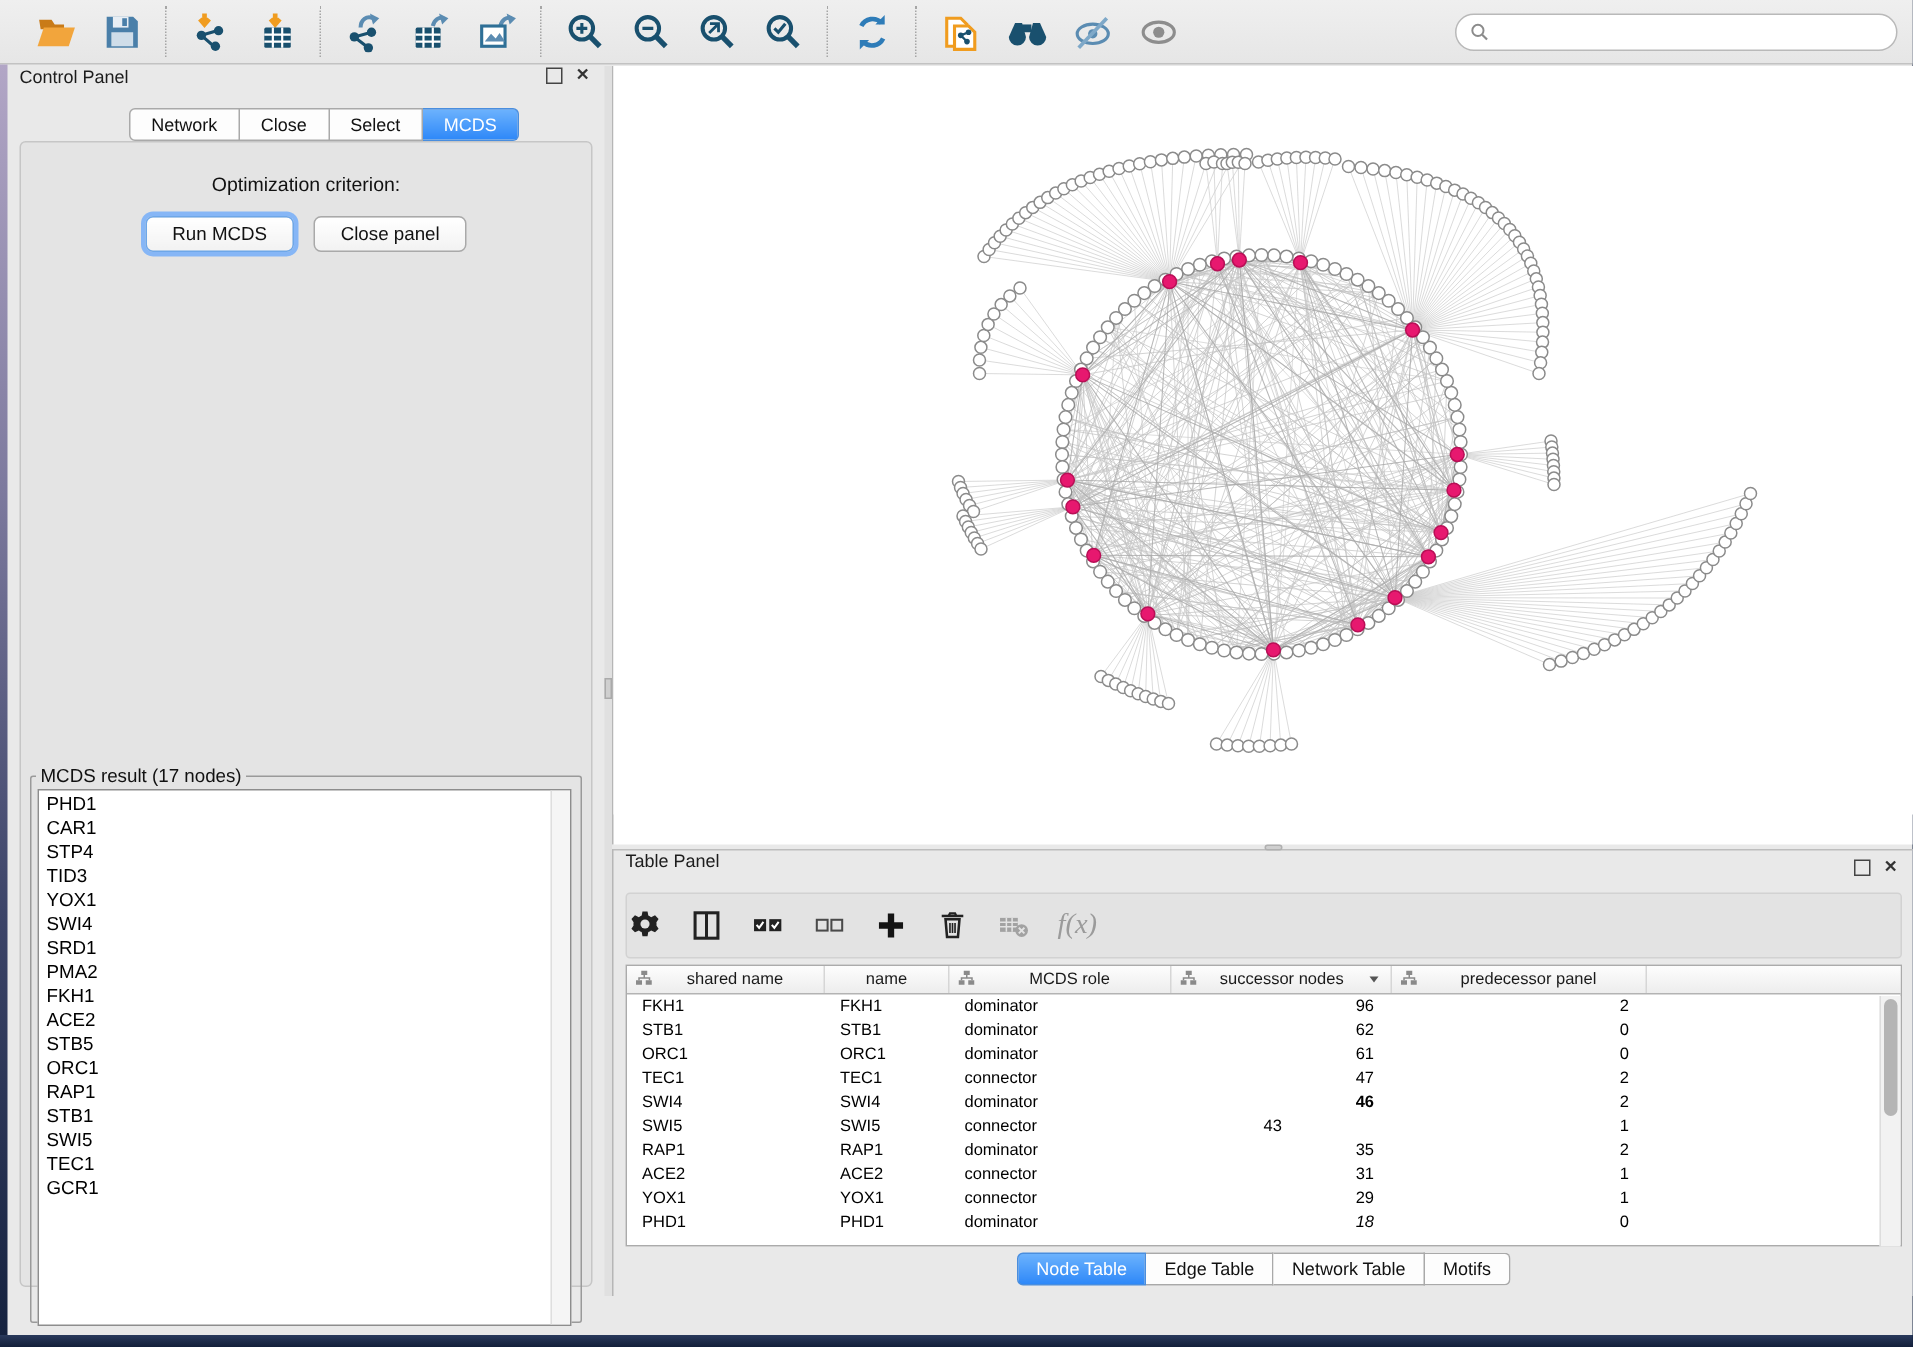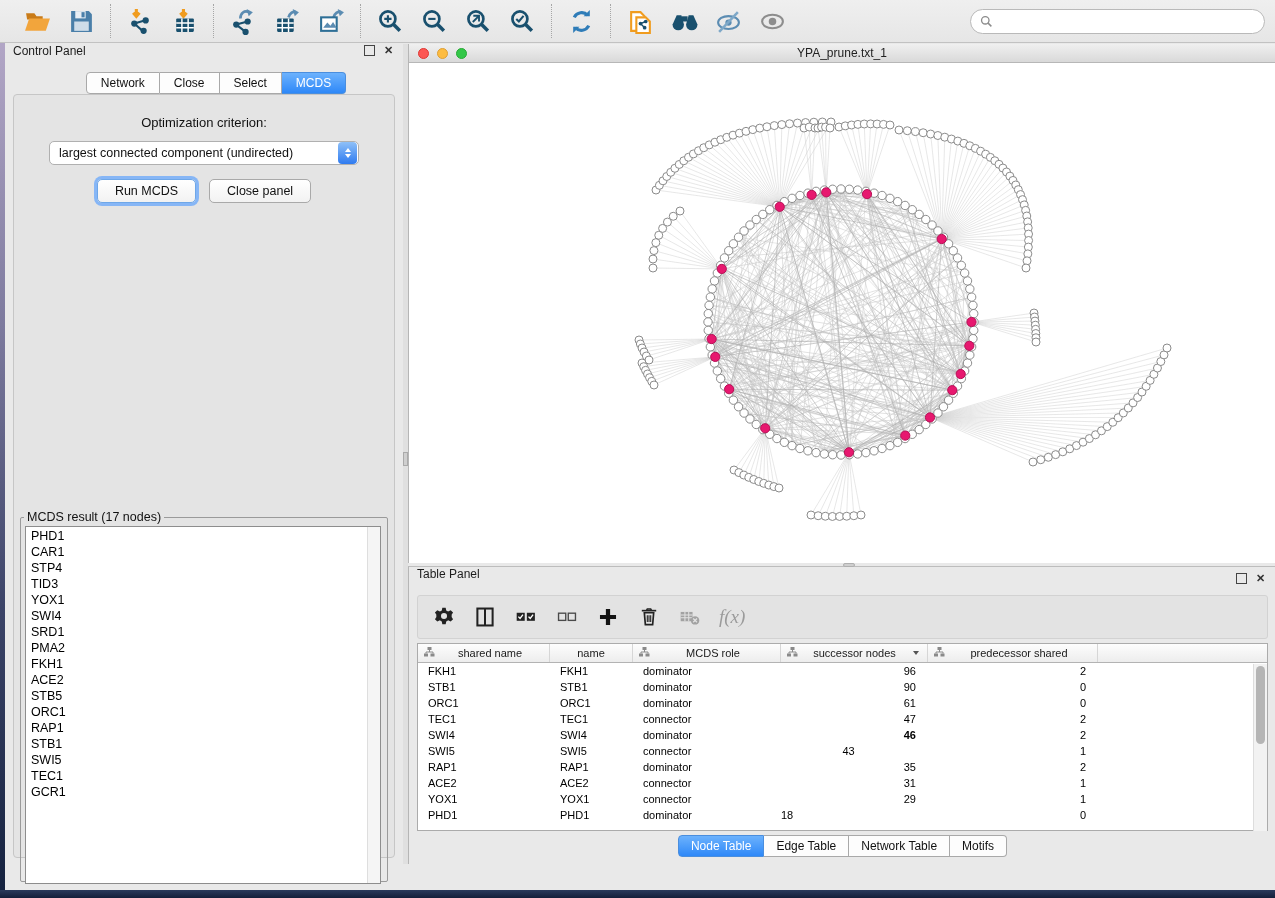--- a/index.html
+++ b/index.html
@@ -59,21 +59,21 @@
   .traffic { position:absolute; left:9px; top:4px; display:flex; gap:8px; }
   .traffic i { width:11px; height:11px; border-radius:50%; display:block; }
   .tl-red { background:#fc5753; border:1px solid #df3834;}
   .tl-yellow { background:#fdbc40; border:1px solid #de9f34;}
   .tl-green { background:#33c748; border:1px solid #27aa35;}
   .net-title { font-size:12px; color:#222; }
   .net-canvas { position:relative; width:867px; height:499px; background:#fff; }
 
   
   .table-panel { position:absolute; left:408px; top:566px; width:867px; height:298px; background:#e9e9e9; border-left:1px solid #b6b6b6; border-top:1px solid #bdbdbd; }
-  .tp-toolbar { position:absolute; left:8px; top:28px; width:851px; height:44px; background:#e3e3e3; border:1px solid #d2d2d2; border-radius:3px; display:flex; align-items:center; gap:17px; padding-left:14px; }
+  .tp-toolbar { position:absolute; left:8px; top:28px; width:851px; height:44px; background:#e3e3e3; border:1px solid #d2d2d2; border-radius:3px; display:flex; align-items:center; gap:17px; }
   .tp-toolbar .ticon { width:24px; height:24px; display:flex; align-items:center; justify-content:center; }
   .ticon svg { width:22px; height:22px; }
   .fx { font-family:"Liberation Serif", serif; font-style:italic; font-size:19px; color:#9b9b9b; }
   .node-table { position:absolute; left:8px; top:76px; width:851px; height:188px; background:#fff; border:1px solid #ababab; }
   .nt-header { display:flex; height:19px; background:linear-gradient(#fdfdfd,#ededed); border-bottom:1px solid #b3b3b3; }
   .nt-hcell { display:flex; align-items:center; border-right:1px solid #d6d6d6; font-size:11px; color:#1a1a1a; padding:0 4px; }
   .nt-hcell .lbl { flex:1; text-align:center; }
   .nt-hcell .hicon { margin-left:2px; flex:none; }
   .sort-arrow { width:0; height:0; border-left:3.5px solid transparent; border-right:3.5px solid transparent; border-top:4px solid #555; margin:0 4px 0 2px; }
   .nt-body { position:relative; }
@@ -258,27 +258,20 @@
     <div class="tabs-row">
       <div class="seg" id="cp-tabs">
           <div class="tab">Network</div>
           <div class="tab">Close</div>
           <div class="tab">Select</div>
           <div class="tab sel">MCDS</div>
         </div>
     </div>
     <div class="cp-body">
       <div class="opt-label">Optimization criterion:</div>
-      <div class="dropdown">
-        <span class="dd-text">largest connected component (undirected)</span>
-        <span class="dd-stepper">
-            <i class="dd-up"></i>
-            <i class="dd-dn"></i>
-          </span>
-      </div>
       <div class="btn-row">
         <button class="mac-btn focus">Run MCDS</button>
         <button class="mac-btn">Close panel</button>
       </div>
       <fieldset class="mcds-result">
         <legend>MCDS result (17 nodes)</legend>
         <div class="result-box">
           <div class="result-list" id="mcds-list">
               <div>PHD1</div>
               <div>CAR1</div>
@@ -302,28 +295,20 @@
         </div>
       </fieldset>
     </div>
   </div>
 
   <div class="vsplit">
       <div class="handle"></div>
     </div>
 
   <div class="net-window">
-    <div class="net-titlebar">
-      <span class="traffic">
-        <i class="tl-red"></i>
-        <i class="tl-yellow"></i>
-        <i class="tl-green"></i>
-      </span>
-      <span class="net-title">YPA_prune.txt_1</span>
-    </div>
     <div class="net-canvas">
       <svg id="net-svg" width="867" height="499" viewBox="0 0 867 499">
           <g>
             <line x1="370.7339610564413" y1="143.77533913191002" x2="555.6602726231374" y2="210.03943449293783" stroke="#c3c3c3" stroke-width="0.6" opacity="0.8"></line>
             <line x1="370.7339610564413" y1="143.77533913191002" x2="562.6442043469156" y2="283.92171483990137" stroke="#c3c3c3" stroke-width="0.6" opacity="0.8"></line>
             <line x1="370.7339610564413" y1="143.77533913191002" x2="383.03943449293786" y2="382.6602726231374" stroke="#c3c3c3" stroke-width="0.6" opacity="0.8"></line>
             <line x1="370.7339610564413" y1="143.77533913191002" x2="300.0487447251744" y2="275.6693200640524" stroke="#c3c3c3" stroke-width="0.6" opacity="0.8"></line>
             <line x1="370.7339610564413" y1="143.77533913191002" x2="324.40073974813197" y2="180.82456144510104" stroke="#c3c3c3" stroke-width="0.6" opacity="0.8"></line>
             <line x1="370.7339610564413" y1="143.77533913191002" x2="303.1784395698921" y2="225.92424500707432" stroke="#c3c3c3" stroke-width="0.6" opacity="0.8"></line>
             <line x1="370.7339610564413" y1="143.77533913191002" x2="448.66932006405244" y2="127.04874472517443" stroke="#c3c3c3" stroke-width="0.6" opacity="0.8"></line>
@@ -1282,37 +1267,37 @@
             <span class="lbl">successor nodes</span>
             <span class="sort-arrow"></span>
           </div>
           <div class="nt-hcell" style="width: 170px; flex: 0 0 auto;">
             <span class="hicon"><svg width="11" height="10" viewBox="0 0 11 10">
                 <rect x="3.5" y="0" width="4" height="3" fill="#8a8a8a"></rect>
                 <rect x="0" y="6.5" width="4" height="3" fill="#8a8a8a"></rect>
                 <rect x="6.5" y="6.5" width="4" height="3" fill="#8a8a8a"></rect>
                 <path d="M5.5 3v2M2 6.5V5h7v1.5" stroke="#8a8a8a" fill="none"></path>
               </svg></span>
-            <span class="lbl">predecessor shared</span>
+            <span class="lbl">predecessor panel</span>
           </div>
           <div class="nt-hcell" style="flex: 1 1 0%; border-right: none;"></div>
         </div>
       <div class="nt-body" id="nt-body">
           <div class="nt-row">
             <div class="nt-cell" style="width: 132px; flex: 0 0 auto; text-align: left; padding: 0px 0px 0px 10px;">FKH1</div>
             <div class="nt-cell" style="width: 83px; flex: 0 0 auto; text-align: left; padding: 0px 0px 0px 10px;">FKH1</div>
             <div class="nt-cell" style="width: 148px; flex: 0 0 auto; text-align: left; padding: 0px 0px 0px 10px;">dominator</div>
             <div class="nt-cell" style="width: 147px; flex: 0 0 auto; text-align: right; padding: 0px 12px 0px 0px;">96</div>
             <div class="nt-cell" style="width: 170px; flex: 0 0 auto; text-align: right; padding: 0px 12px 0px 0px;">2</div>
           </div>
           <div class="nt-row">
             <div class="nt-cell" style="width: 132px; flex: 0 0 auto; text-align: left; padding: 0px 0px 0px 10px;">STB1</div>
             <div class="nt-cell" style="width: 83px; flex: 0 0 auto; text-align: left; padding: 0px 0px 0px 10px;">STB1</div>
             <div class="nt-cell" style="width: 148px; flex: 0 0 auto; text-align: left; padding: 0px 0px 0px 10px;">dominator</div>
-            <div class="nt-cell" style="width: 147px; flex: 0 0 auto; text-align: right; padding: 0px 12px 0px 0px;">90</div>
+            <div class="nt-cell" style="width: 147px; flex: 0 0 auto; text-align: right; padding: 0px 12px 0px 0px;">62</div>
             <div class="nt-cell" style="width: 170px; flex: 0 0 auto; text-align: right; padding: 0px 12px 0px 0px;">0</div>
           </div>
           <div class="nt-row">
             <div class="nt-cell" style="width: 132px; flex: 0 0 auto; text-align: left; padding: 0px 0px 0px 10px;">ORC1</div>
             <div class="nt-cell" style="width: 83px; flex: 0 0 auto; text-align: left; padding: 0px 0px 0px 10px;">ORC1</div>
             <div class="nt-cell" style="width: 148px; flex: 0 0 auto; text-align: left; padding: 0px 0px 0px 10px;">dominator</div>
             <div class="nt-cell" style="width: 147px; flex: 0 0 auto; text-align: right; padding: 0px 12px 0px 0px;">61</div>
             <div class="nt-cell" style="width: 170px; flex: 0 0 auto; text-align: right; padding: 0px 12px 0px 0px;">0</div>
           </div>
           <div class="nt-row">
@@ -1354,21 +1339,21 @@
             <div class="nt-cell" style="width: 132px; flex: 0 0 auto; text-align: left; padding: 0px 0px 0px 10px;">YOX1</div>
             <div class="nt-cell" style="width: 83px; flex: 0 0 auto; text-align: left; padding: 0px 0px 0px 10px;">YOX1</div>
             <div class="nt-cell" style="width: 148px; flex: 0 0 auto; text-align: left; padding: 0px 0px 0px 10px;">connector</div>
             <div class="nt-cell" style="width: 147px; flex: 0 0 auto; text-align: right; padding: 0px 12px 0px 0px;">29</div>
             <div class="nt-cell" style="width: 170px; flex: 0 0 auto; text-align: right; padding: 0px 12px 0px 0px;">1</div>
           </div>
           <div class="nt-row">
             <div class="nt-cell" style="width: 132px; flex: 0 0 auto; text-align: left; padding: 0px 0px 0px 10px;">PHD1</div>
             <div class="nt-cell" style="width: 83px; flex: 0 0 auto; text-align: left; padding: 0px 0px 0px 10px;">PHD1</div>
             <div class="nt-cell" style="width: 148px; flex: 0 0 auto; text-align: left; padding: 0px 0px 0px 10px;">dominator</div>
-            <div class="nt-cell" style="width: 147px; flex: 0 0 auto; padding: 0px 12px 0px 0px;">18</div>
+            <div class="nt-cell" style="width: 147px; flex: 0 0 auto; text-align: right; padding: 0px 12px 0px 0px; font-style: italic;">18</div>
             <div class="nt-cell" style="width: 170px; flex: 0 0 auto; text-align: right; padding: 0px 12px 0px 0px;">0</div>
           </div>
         </div>
       <div class="nt-scroll" style="top:20px;">
           <div class="nt-thumb"></div>
         </div>
     </div>
     <div class="tp-tabs">
       <div class="seg" id="tp-tabs">
           <div class="tab sel">Node Table</div>

